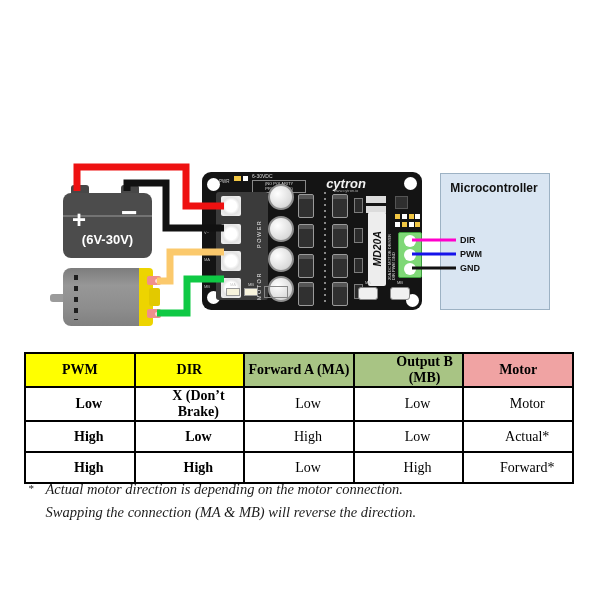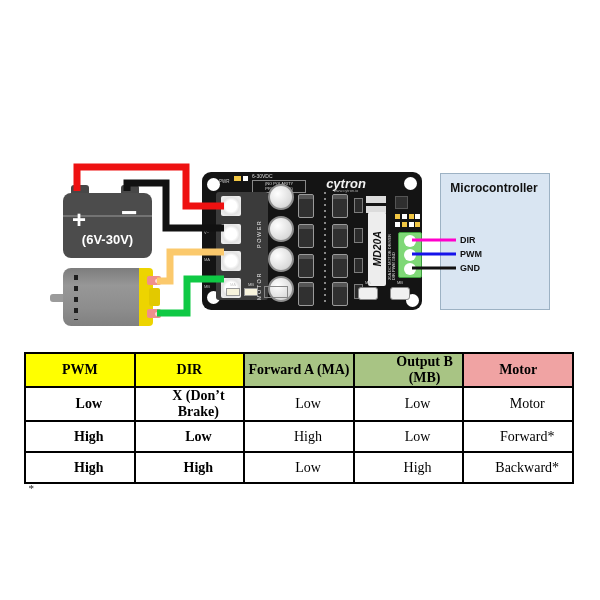--- a/index.html
+++ b/index.html
@@ -239,32 +239,33 @@
         <td class="b">X (Don’t Brake)</td>
         <td>Low</td>
         <td>Low</td>
         <td>Motor</td>
       </tr>
       <tr>
         <td class="b">High</td>
         <td class="b">Low</td>
         <td>High</td>
         <td>Low</td>
-        <td>Forward*</td>
+        <td>Actual*</td>
       </tr>
       <tr>
         <td class="b">High</td>
         <td class="b">High</td>
         <td>Low</td>
         <td>High</td>
-        <td>Backward*</td>
+        <td>Forward*</td>
       </tr>
     </tbody>
   </table>
 
   <div class="footnote">
     <span class="fn-marker">*</span>
     <span class="fn-lines">
-      <br>
+      <span>Actual motor direction is depending on the motor connection.</span><br>
+      <span>Swapping the connection (MA &amp; MB) will reverse the direction.</span>
     </span>
   </div>
 
 </div>
 
 </body></html>

